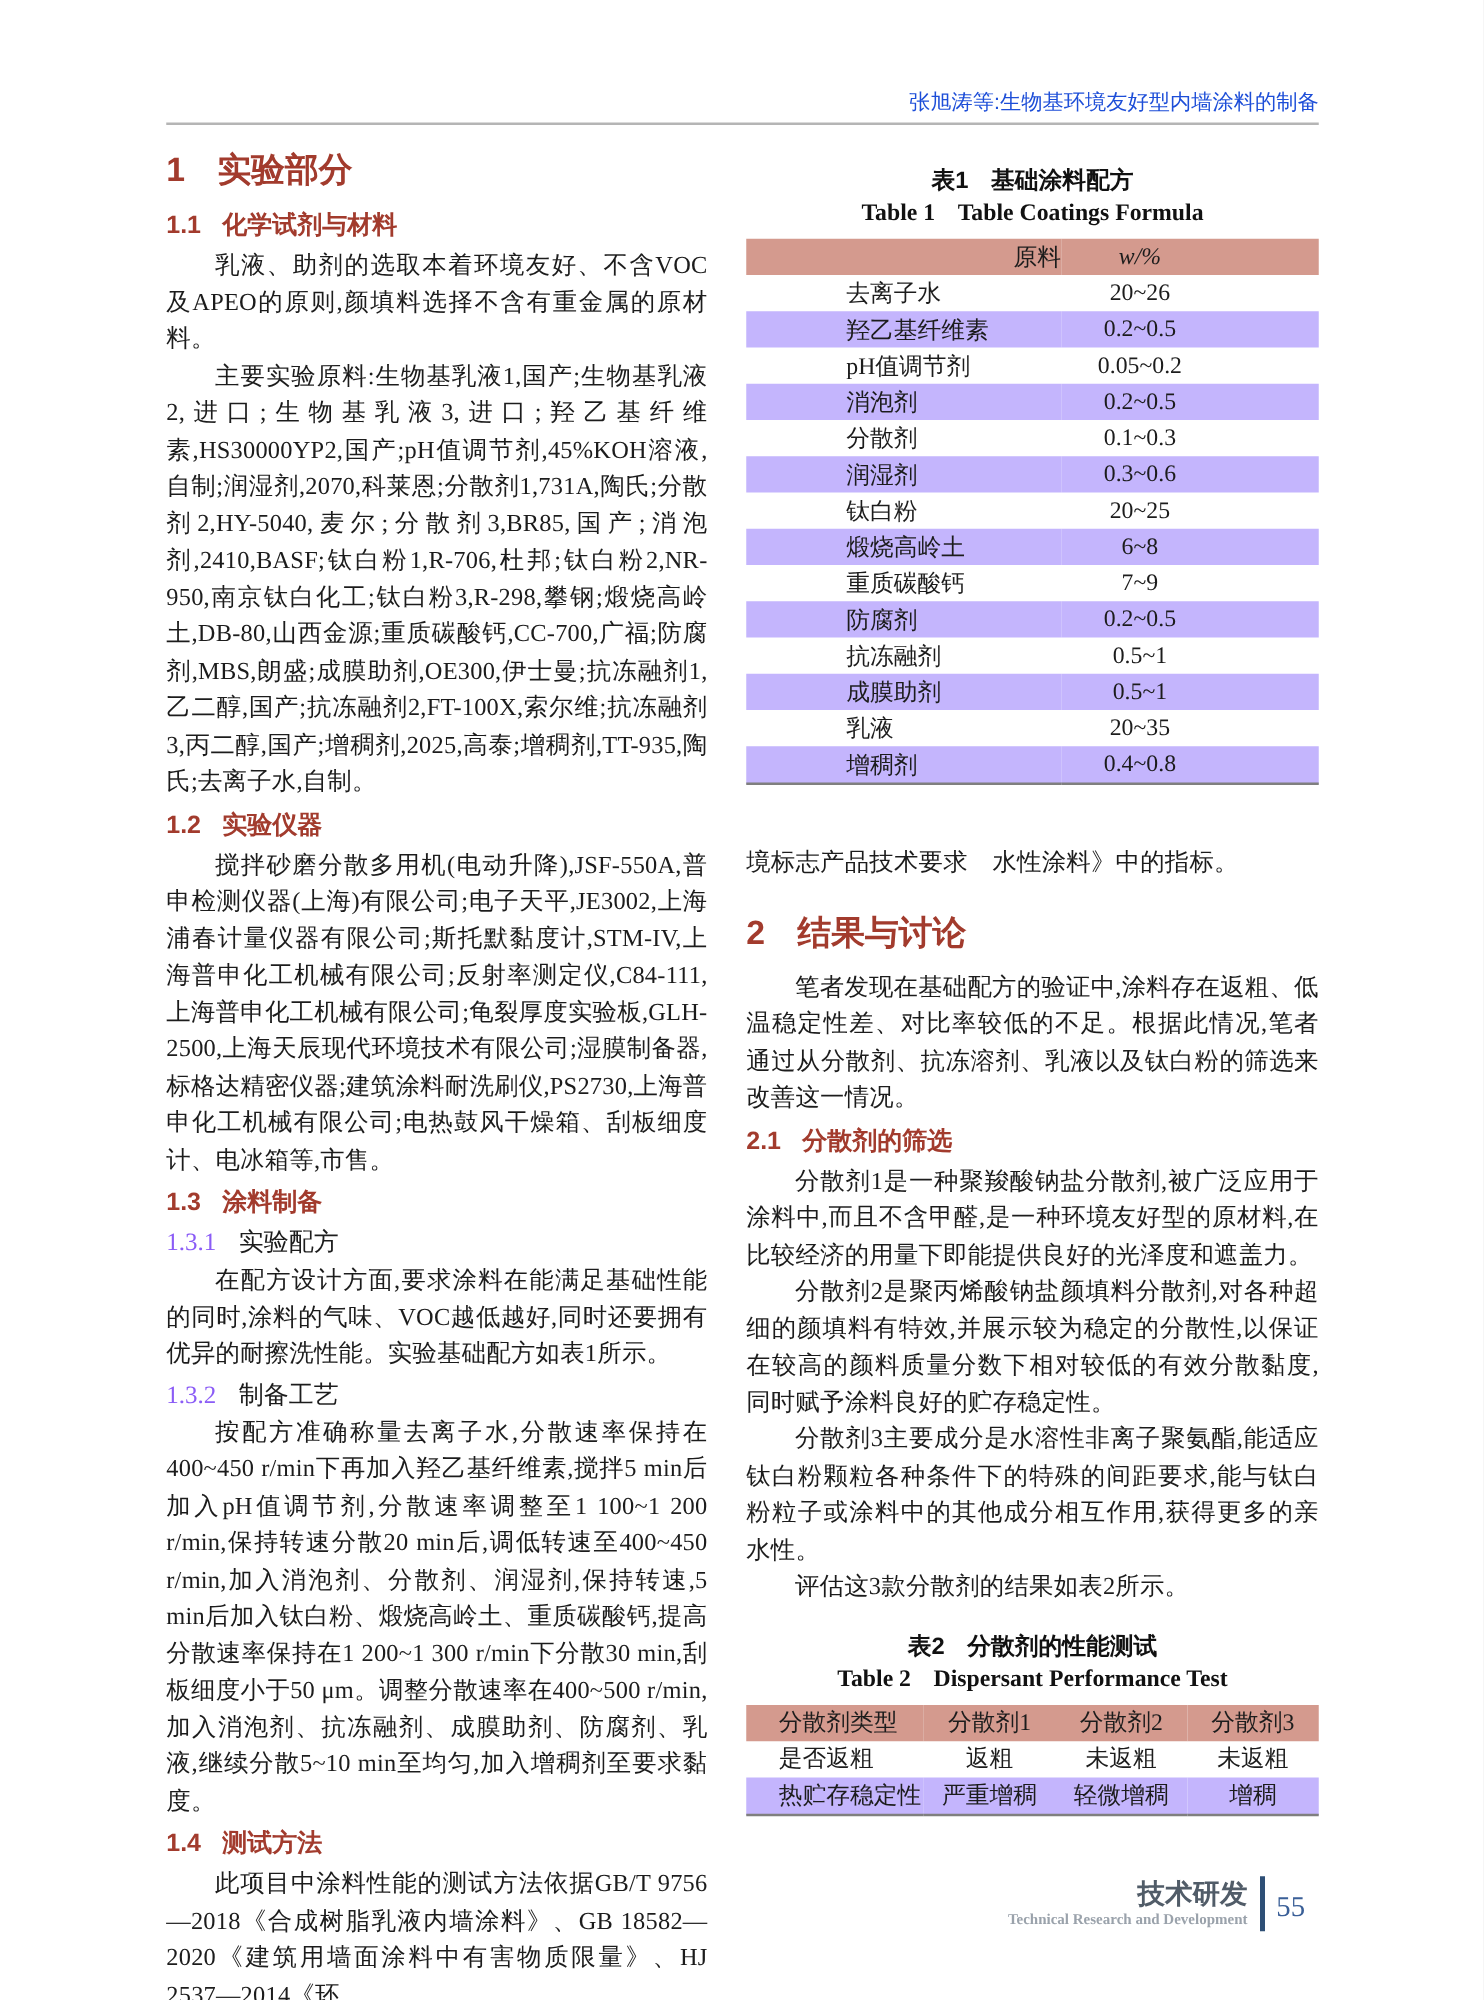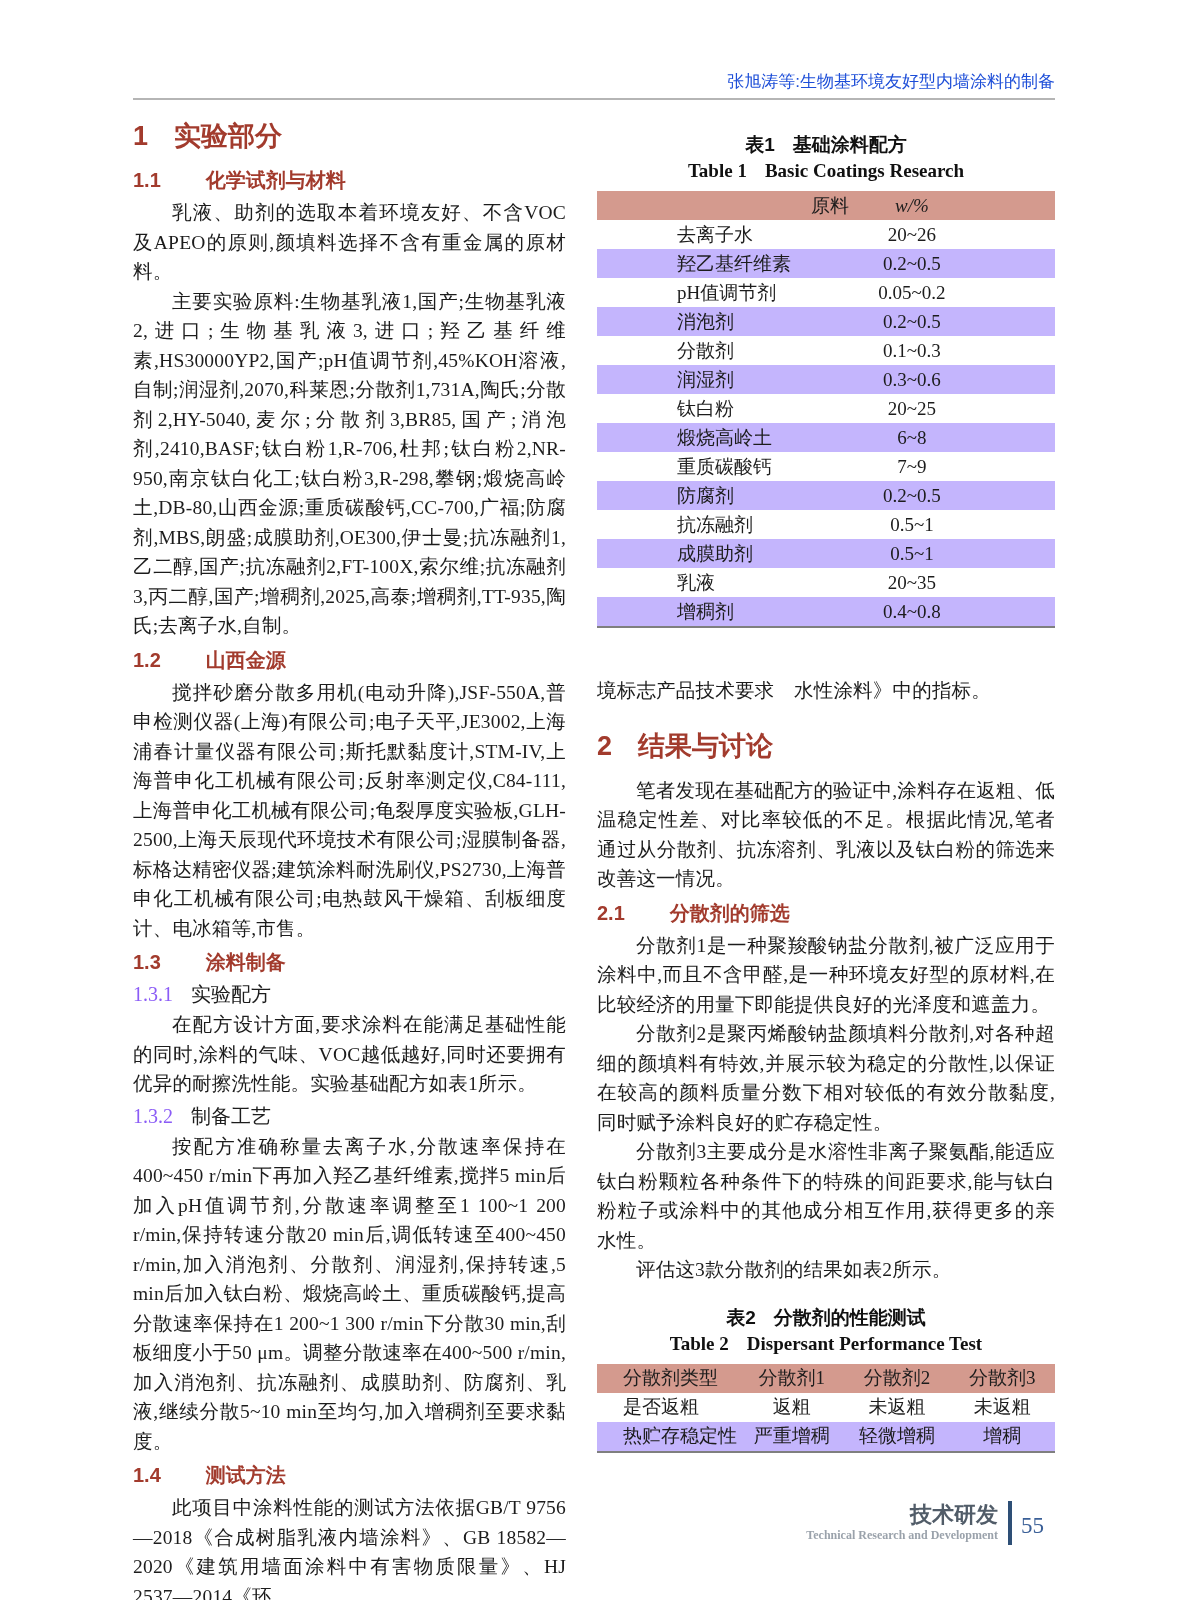--- a/index.html
+++ b/index.html
@@ -29,21 +29,21 @@
     display:flex; align-items:baseline;
     font-family:"Liberation Sans","DejaVu Sans",sans-serif;
     font-weight:bold; font-size:27px; line-height:36px;
     color:#a23b2d; margin:0 0 12px 0;
   }
   .h1 .num { margin-right:26px; }
   .h2 {
     display:flex; align-items:center;
     font-family:"Liberation Sans","DejaVu Sans",sans-serif;
     font-weight:bold; font-size:20px; line-height:28px;
-    color:#a23b2d; margin:5px 0 4px 0;gap:28px;
+    color:#a23b2d; margin:5px 0 4px 0;
   }
   .h2 .num { margin-right:17px; }
   .h3 {
     display:flex; align-items:baseline;
     font-size:20px; line-height:28px; margin:3px 0 2px 0;
   }
   .h3 .num {
     font-family:Liberation Serif, serif;
     color:#8b5cf6; margin-right:18px;
   }
@@ -125,21 +125,21 @@
 
     <div class="h2">
       <span class="num">1.1</span>
       <span class="ttl">化学试剂与材料</span>
     </div>
     <p class="para">乳液、助剂的选取本着环境友好、不含VOC及APEO的原则,颜填料选择不含有重金属的原材料。</p>
     <p class="para">主要实验原料:生物基乳液1,国产;生物基乳液2,进口;生物基乳液3,进口;羟乙基纤维素,HS30000YP2,国产;pH值调节剂,45%KOH溶液,自制;润湿剂,2070,科莱恩;分散剂1,731A,陶氏;分散剂2,HY-5040,麦尔;分散剂3,BR85,国产;消泡剂,2410,BASF;钛白粉1,R-706,杜邦;钛白粉2,NR-950,南京钛白化工;钛白粉3,R-298,攀钢;煅烧高岭土,DB-80,山西金源;重质碳酸钙,CC-700,广福;防腐剂,MBS,朗盛;成膜助剂,OE300,伊士曼;抗冻融剂1,乙二醇,国产;抗冻融剂2,FT-100X,索尔维;抗冻融剂3,丙二醇,国产;增稠剂,2025,高泰;增稠剂,TT-935,陶氏;去离子水,自制。</p>
 
     <div class="h2">
       <span class="num">1.2</span>
-      <span class="ttl">山西金源</span>
+      <span class="ttl">实验仪器</span>
     </div>
     <p class="para">搅拌砂磨分散多用机(电动升降),JSF-550A,普申检测仪器(上海)有限公司;电子天平,JE3002,上海浦春计量仪器有限公司;斯托默黏度计,STM-IV,上海普申化工机械有限公司;反射率测定仪,C84-111,上海普申化工机械有限公司;龟裂厚度实验板,GLH-2500,上海天辰现代环境技术有限公司;湿膜制备器,标格达精密仪器;建筑涂料耐洗刷仪,PS2730,上海普申化工机械有限公司;电热鼓风干燥箱、刮板细度计、电冰箱等,市售。</p>
 
     <div class="h2">
       <span class="num">1.3</span>
       <span class="ttl">涂料制备</span>
     </div>
     <div class="h3">
       <span class="num">1.3.1</span>
       <span class="ttl">实验配方</span>
@@ -157,21 +157,21 @@
     </div>
     <p class="para">此项目中涂料性能的测试方法依据GB/T 9756—2018《合成树脂乳液内墙涂料》、GB 18582—2020《建筑用墙面涂料中有害物质限量》、HJ 2537—2014《环</p>
   </div>
 
   <div class="col col-right">
 
     <div class="tcap tcap-cn">
       <span class="cap-label">表1</span><span>基础涂料配方</span>
     </div>
     <div class="tcap tcap-en">
-      <span class="cap-label">Table 1</span><span>Basic Coatings Research</span>
+      <span class="cap-label">Table 1</span><span>Table Coatings Formula</span>
     </div>
 
     <table class="ftable t1">
       <tbody>
           <tr class="thead">
         <th class="c1">原料</th>
         <th class="c2 wpct">w/%</th>
       </tr>
       <tr>
             <td class="c1">去离子水</td>

